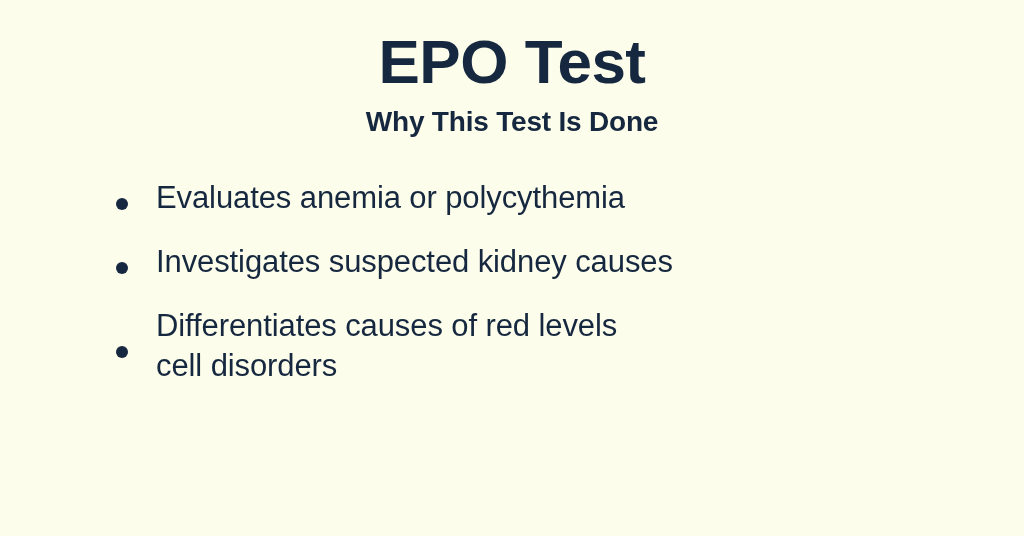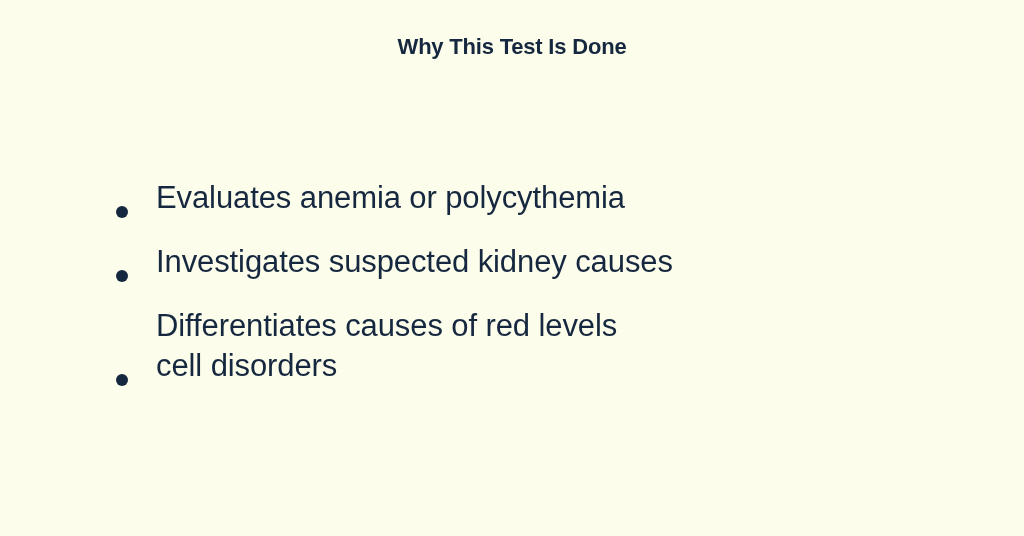--- a/index.html
+++ b/index.html
@@ -28,39 +28,39 @@
   }
   .slide-title {
     font-size: 62px;
     font-weight: 700;
     color: #16283F;
     letter-spacing: -0.5px;
     line-height: 1.15;
     margin: 0;
   }
   .slide-subtitle {
-    font-size: 22px;
+    font-size: 28px;
     font-weight: 700;
     color: #16283F;
     letter-spacing: -0.2px;
     line-height: 1.2;
     margin: 8px 0 0 0;
   }
   .bullet-list {
     list-style: none;
     margin: 0;
     padding: 0;
     position: absolute;
     left: 116px;
     top: 178px;
     width: 840px;
   }
   .bullet-item {
     display: flex;
-    align-items: flex-end;
+    align-items: center;
     margin-bottom: 24px;
   }
   .bullet-marker {
     flex: 0 0 auto;
     width: 12px;
     height: 12px;
     border-radius: 50%;
     background: #16283F;
     margin-top: 12px;
     margin-right: 28px;
@@ -73,20 +73,21 @@
     letter-spacing: -0.1px;
     white-space: pre-line;
   }
 </style>
 </head>
 <body>
 
 <div class="slide">
 
   <div class="headings">
+    <h1 class="slide-title">EPO Test</h1>
     <h2 class="slide-subtitle">Why This Test Is Done</h2>
   </div>
 
   <ul class="bullet-list">
     <li class="bullet-item">
       <span class="bullet-marker"></span>
       <span class="bullet-text">Evaluates anemia or polycythemia</span>
     </li>
     <li class="bullet-item">
       <span class="bullet-marker"></span>

